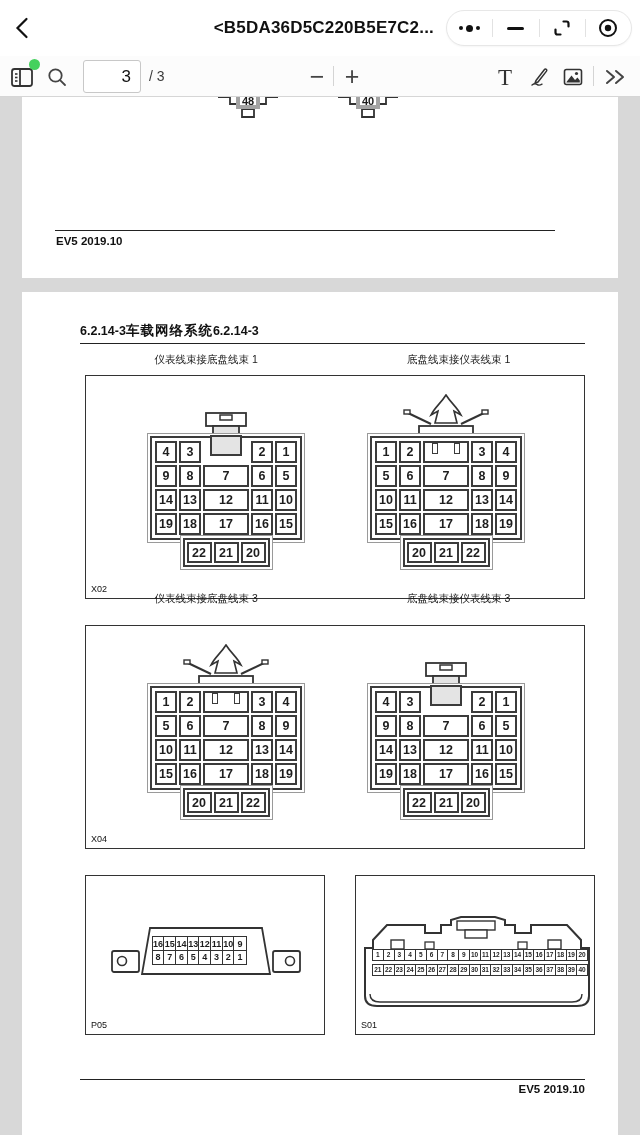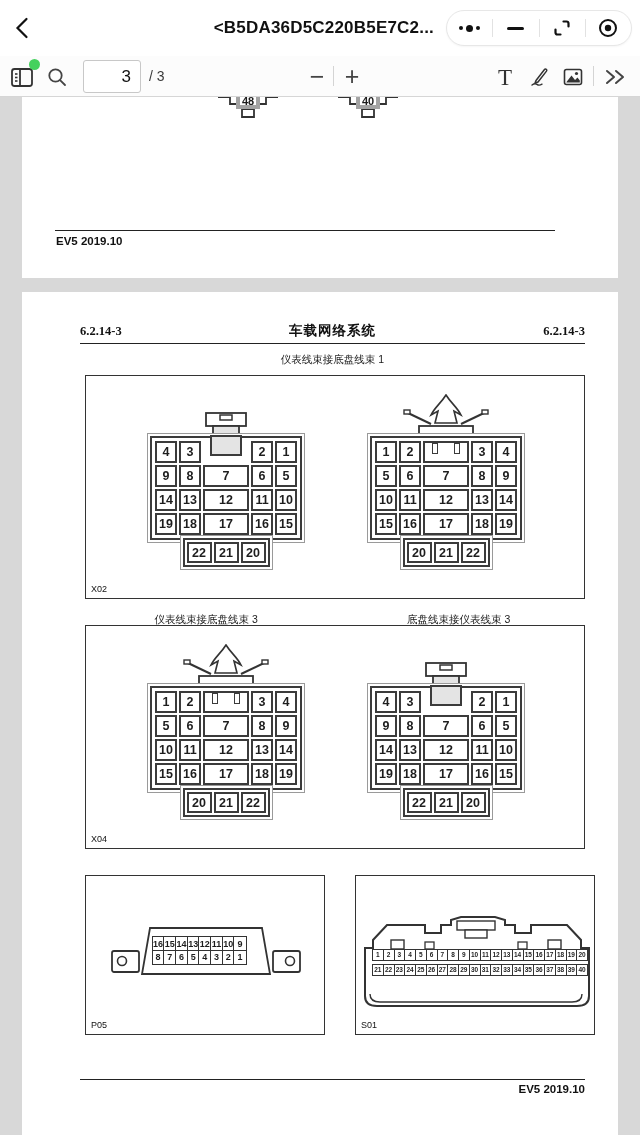--- a/index.html
+++ b/index.html
@@ -44,21 +44,21 @@
   .page1 { top:97px; height:181px; overflow:hidden; }
   .page2 { top:292px; height:843px; overflow:hidden; }
 
   .figbox { position:absolute; border:1.5px solid #333; background:#fff; }
   .figlabel { position:absolute; left:5px; bottom:4px; font-size:9px; color:#111; }
 
   .p1rule { position:absolute; left:33px; width:500px; top:133px; border-top:1.5px solid #222; }
   .p1footer { position:absolute; left:34px; top:138px; font-size:11.5px; font-weight:bold; color:#111; }
 
   .p2header { position:absolute; left:58px; right:33px; top:30px; display:flex;
-              justify-content:space-between; align-items:baseline;font-family:Liberation Serif, serif; }
+              align-items:baseline; }
   .p2header .hside { font-size:12.5px; font-weight:bold; color:#111; }
   .p2header .hcenter { font-size:13.5px; font-weight:bold; color:#111; letter-spacing:1px; }
   .p2rule { position:absolute; left:58px; right:33px; top:51px; border-top:1.5px solid #222; }
   .caprow { position:absolute; left:58px; right:33px; display:flex; }
   .caprow span { flex:1; text-align:center; font-size:10.5px; color:#1a1a1a; }
   .p2footrule { position:absolute; left:58px; right:33px; top:787px; border-top:1.5px solid #222; }
   .p2footer { position:absolute; right:33px; top:791px; font-size:11.5px; font-weight:bold; color:#111; }
 
   
   .conn { position:absolute; width:160px; display:flex; flex-direction:column; align-items:center; }
@@ -223,20 +223,21 @@
   <div class="page page2">
     <div class="p2header">
       <span class="hside">6.2.14-3</span>
       <span class="hcenter">车载网络系统</span>
       <span class="hside">6.2.14-3</span>
     </div>
     <div class="p2rule"></div>
 
     <div class="caprow" style="top:61px;">
       <span>仪表线束接底盘线束 1</span>
+      <span>底盘线束接仪表线束 1</span>
     </div>
 
     <div class="figbox" style="left:63px; top:83px; width:500px; height:224px;">
       <div class="conn" style="left:60px; top:36px;">
         <svg class="orn lineart" width="54" height="24" viewBox="0 0 54 24">
           <rect x="7" y="1" width="40" height="13" stroke-width="1.8" fill="#fff"></rect>
           <rect x="21" y="3" width="12" height="5" stroke-width="1.5" fill="#fff"></rect>
           <rect x="14" y="14" width="26" height="10" stroke-width="1.8" fill="#e4e4e4"></rect>
         </svg>
         <div class="cbody">
@@ -316,21 +317,21 @@
           </div>
         <div class="bottomrow">
             <div class="cell">20</div>
             <div class="cell">21</div>
             <div class="cell">22</div>
           </div>
       </div>
       <span class="figlabel">X02</span>
     </div>
 
-    <div class="caprow" style="top:321px;align-items:flex-end;">
+    <div class="caprow" style="top:300px;align-items:flex-end;">
       <span>仪表线束接底盘线束 3</span>
       <span>底盘线束接仪表线束 3</span>
     </div>
 
     <div class="figbox" style="left:63px; top:333px; width:500px; height:224px;">
       <div class="conn" style="left:60px; top:18px;">
         <svg class="orn lineart" width="120" height="42" viewBox="0 0 120 42">
           <path d="M60 1 C55 9 49 13 45 21 L52 17 L49 29 L71 29 L68 17 L75 21 C71 13 65 9 60 1 Z" stroke-width="1.6" fill="#fff"></path>
           <line x1="22" y1="19" x2="45" y2="30" stroke-width="2"></line>
           <line x1="98" y1="19" x2="75" y2="30" stroke-width="2"></line>

